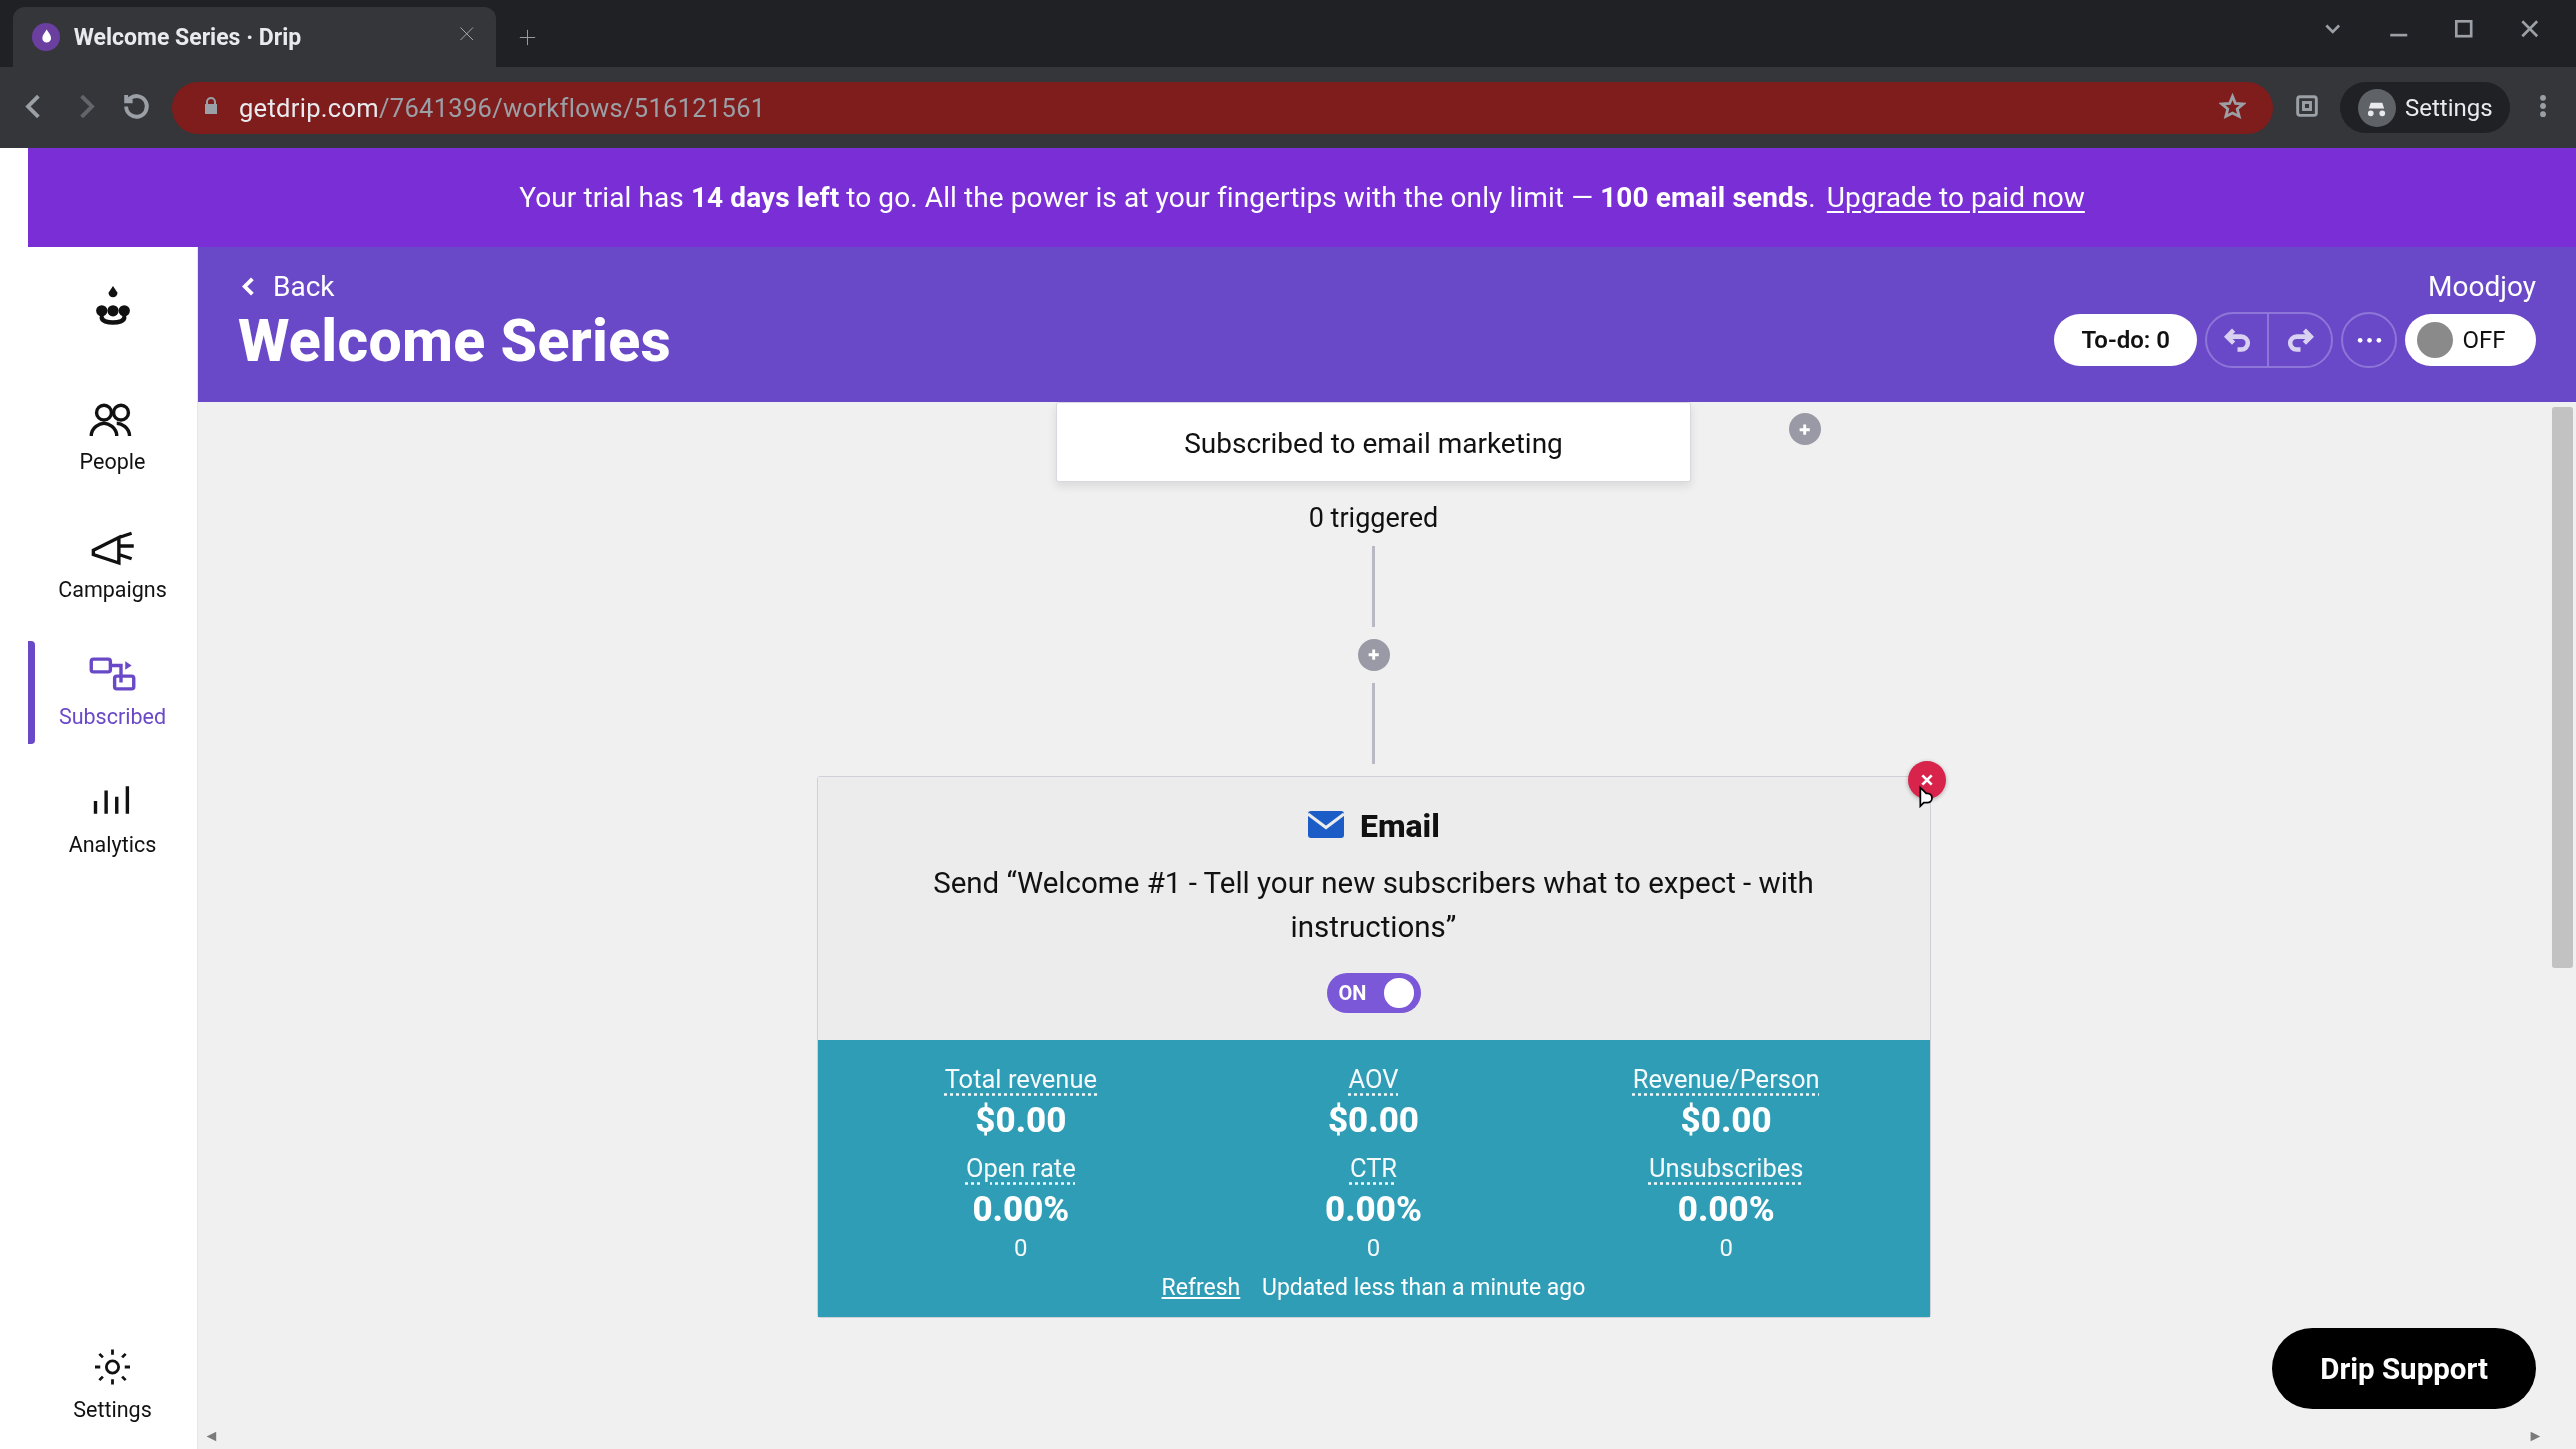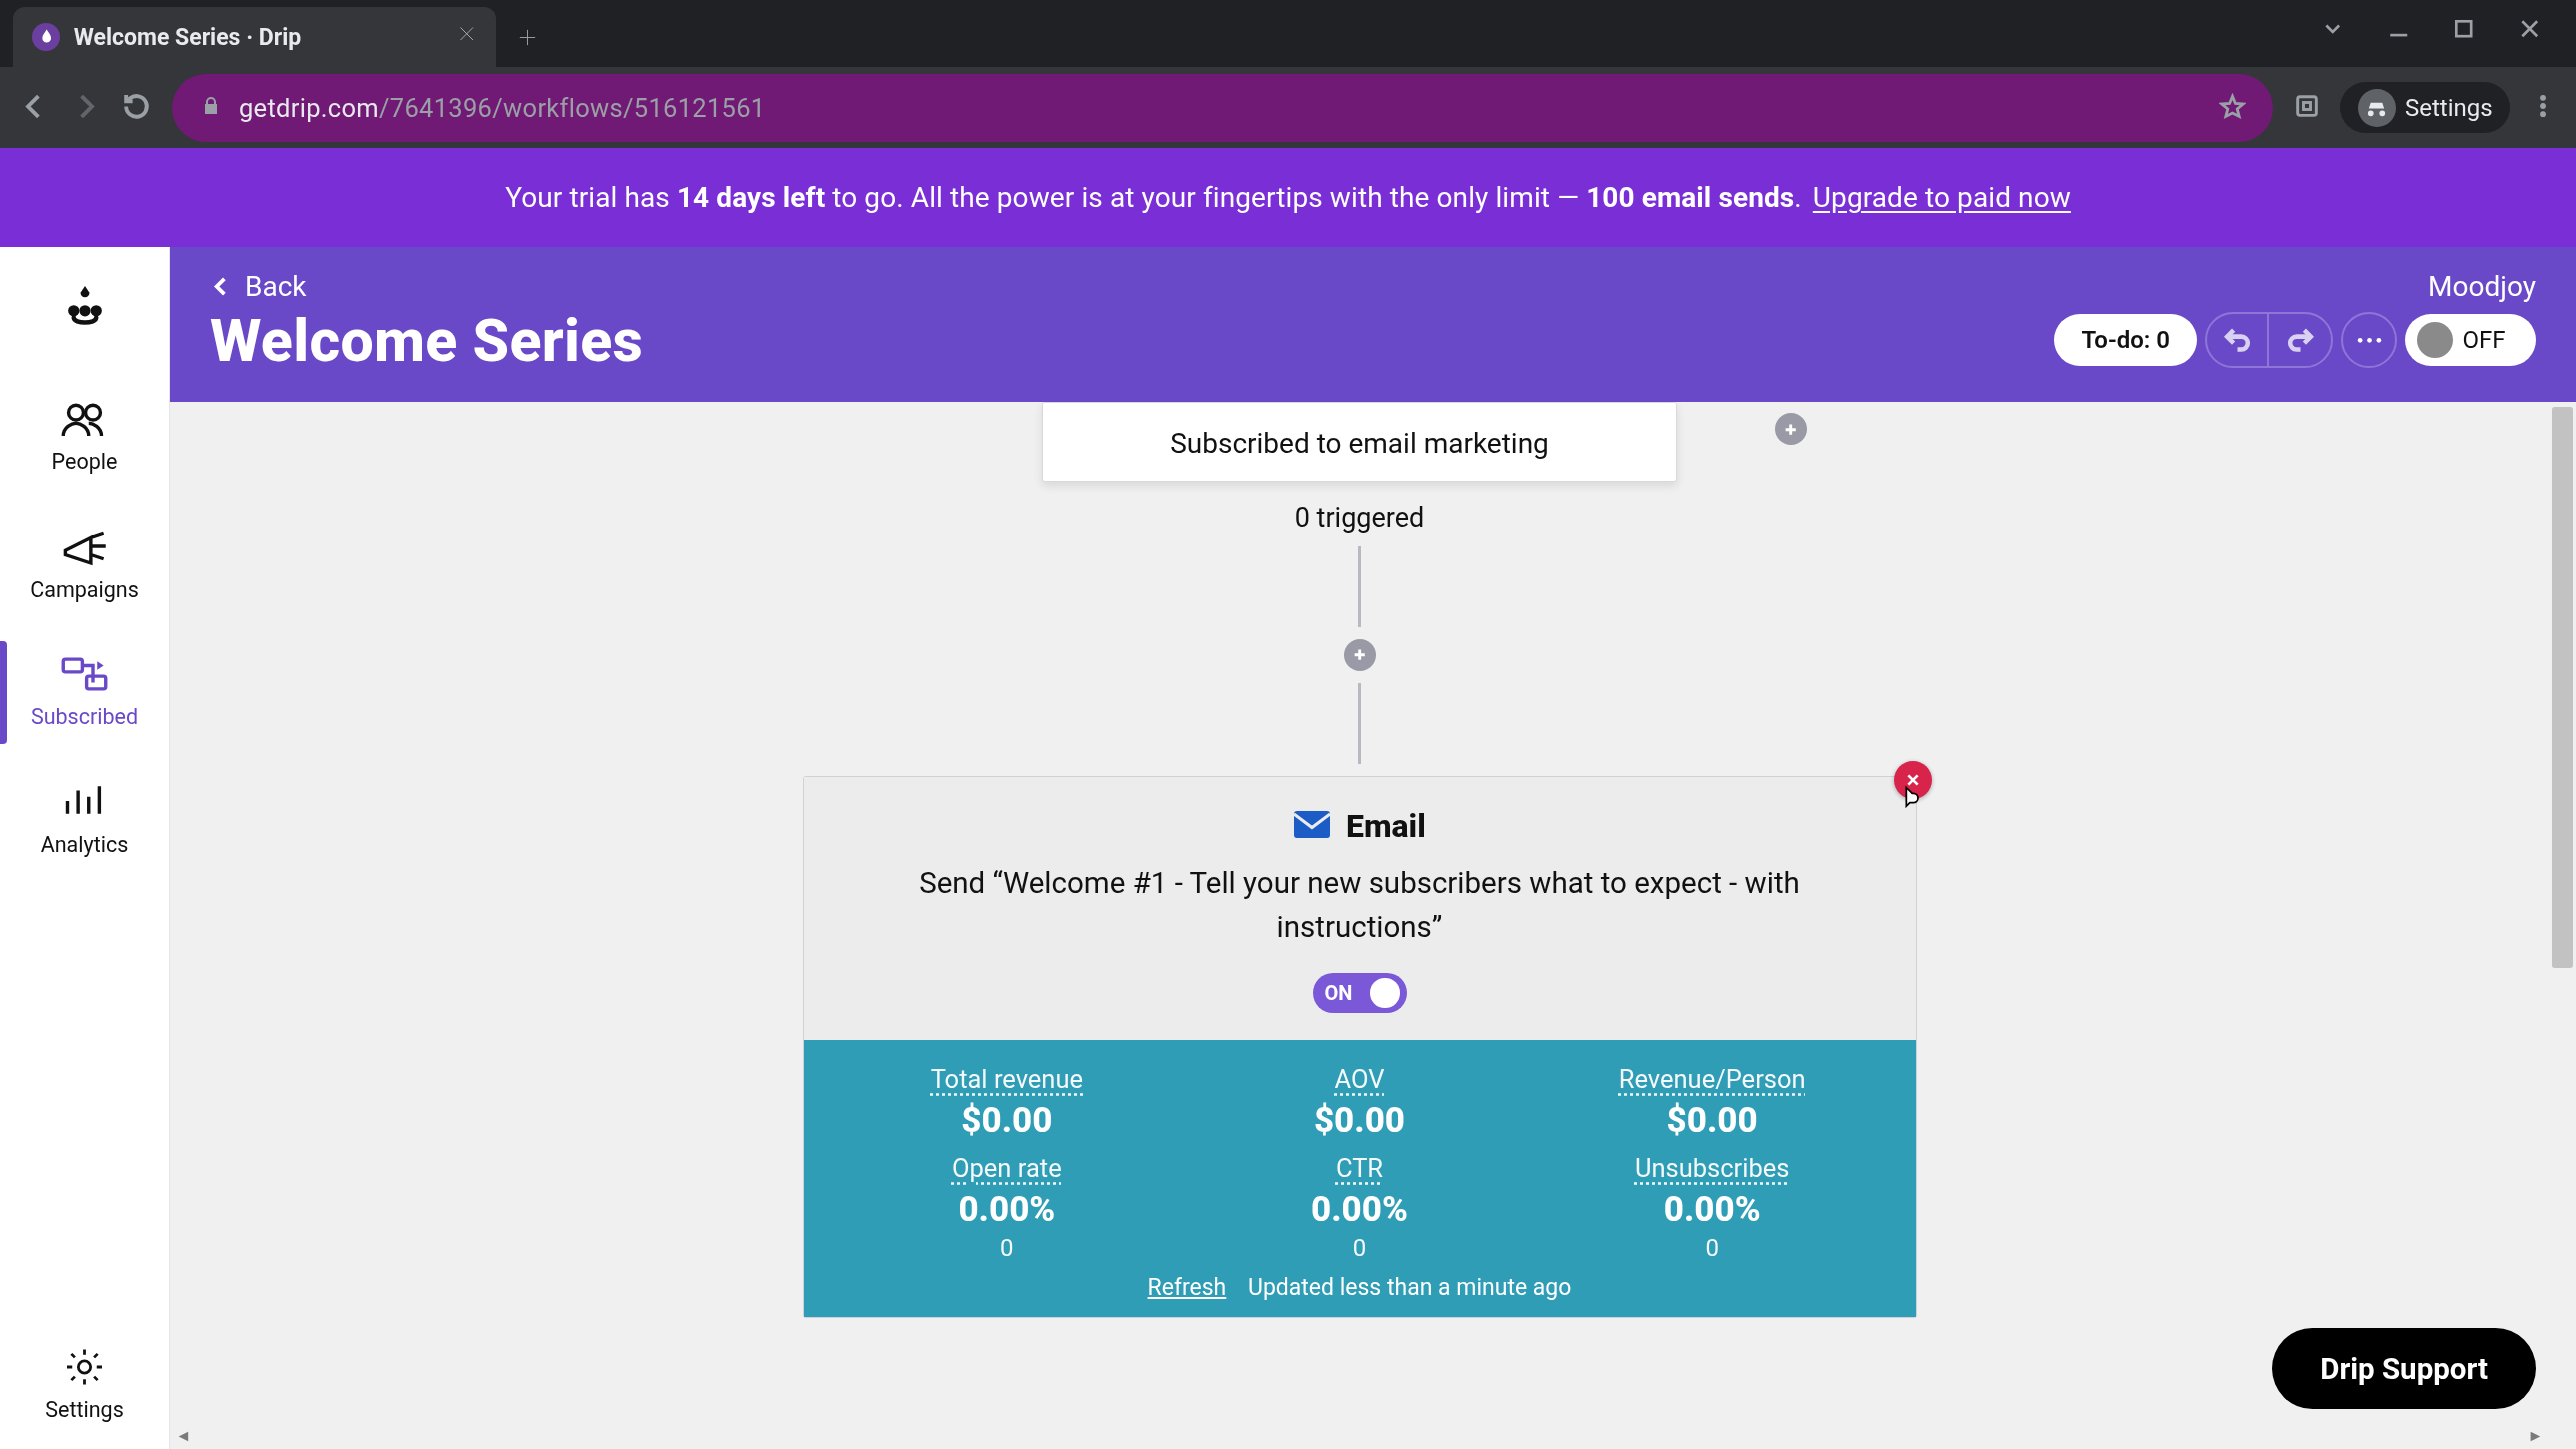--- a/index.html
+++ b/index.html
@@ -14,36 +14,36 @@
 .tab .close-x { margin-left: auto; opacity: .7; }
 .tab .close-x svg { width:21.5px; height:21.5px; stroke:#e8eaed; }
 .newtab-btn { width: 40px; height: 40px; display:flex; align-items:center; justify-content:center; margin-left: 5.4px; }
 .newtab-btn svg { width: 23px; height:23px; stroke:#9aa0a6; }
 .window-ctrls { margin-left: auto; display: flex; gap: 40px; padding-right: 34px; padding-bottom: 13.4px; }
 .window-ctrls svg { width: 25.5px; height: 25.5px; stroke:#9aa0a6; fill:none; stroke-width:2.5; }
 
 .addr-bar { background: #35363a; height: 81px; display: flex; align-items: center; padding: 0 19px; gap: 20px; }
 .addr-bar .nav-btn svg { width: 31px; height:31px; stroke:#9aa0a6; fill:none; stroke-width:3; }
 .addr-bar .nav-btn.fwd { opacity:.45; }
-.omnibox { flex: 1; background: #701a75; border-radius: 40px; height: 68px; display: flex; align-items: center; padding: 0 27px; gap: 16px; }
+.omnibox { flex: 1; background: #7f1d1d; border-radius: 40px; height: 52px; display: flex; align-items: center; padding: 0 27px; gap: 16px; }
 .omnibox .lock svg { width: 24px; height:24px; fill:#9aa0a6; }
 .omnibox .url { color:#e8eaed; font-size: 25.5px; letter-spacing:0.3px; }
 .omnibox .url .path { color:#9aa0a6; }
 .omnibox .star { margin-left:auto; }
 .omnibox .star svg { width:27px; height:27px; stroke:#9aa0a6; fill:none; stroke-width:2.5; }
 .right-ext { display:flex; align-items:center; gap:19px; }
 .right-ext svg { width:28px; height:28px; }
 .incognito-pill { display:flex; align-items:center; gap:9.4px; background:#202124; border-radius:34px; height:51px; padding:0 17.4px; }
 .incognito-pill .hat { width:38px; height:38px; background:#5f6368; border-radius:50%; display:flex; align-items:center; justify-content:center; }
 .incognito-pill .hat svg { width:23px; height:23px; fill:#e8eaed; }
 .incognito-pill span { color:#e8eaed; font-size:24px; }
 .kebab svg { stroke:#9aa0a6; fill:#9aa0a6; }
 
 
-.app { height: 1301px; display: flex; flex-direction: column; }
+.app { height: 1301px; display: flex; flex-direction: column; padding-left: 28px; }
 
 .banner { background:#7a2fd6; color:#fff; height:99px; display:flex; align-items:center; justify-content:center; font-size:28px; letter-spacing:0.1px; }
 .banner b { font-weight:700; }
 .banner a { color:#fff; text-decoration:underline; text-underline-offset:4px; margin-left:4px; }
 
 .below-banner { flex:1; display:flex; min-height:0; }
 
 
 .rail { width:170px; background:#fff; border-right:1.3px solid #e6e6ea; display:flex; flex-direction:column; align-items:center; padding-top:27px; }
 .rail .logo { width:60px; height:60px; display:flex; align-items:center; justify-content:center; margin-bottom:40px; }

